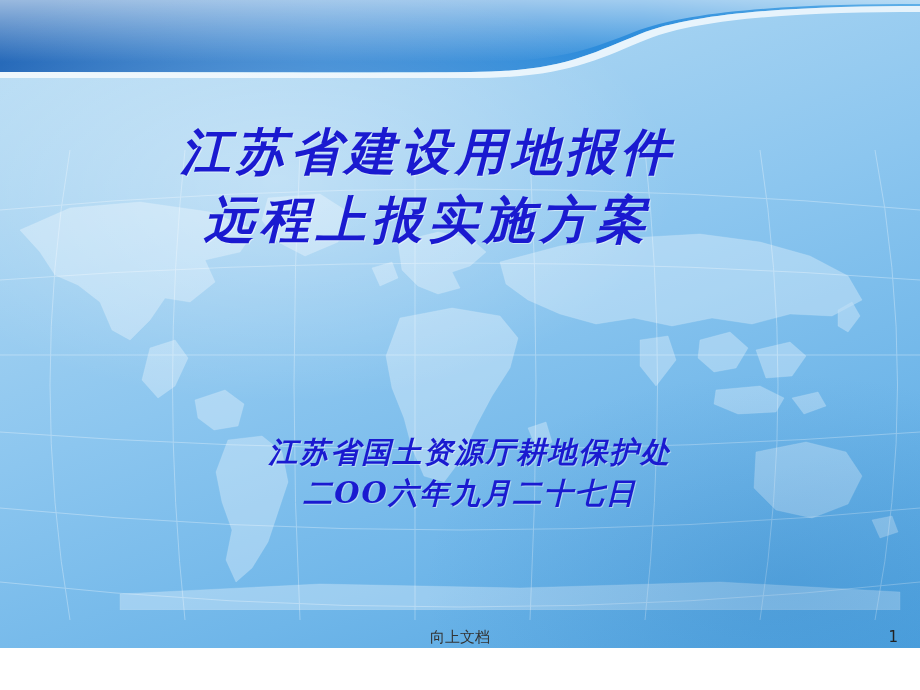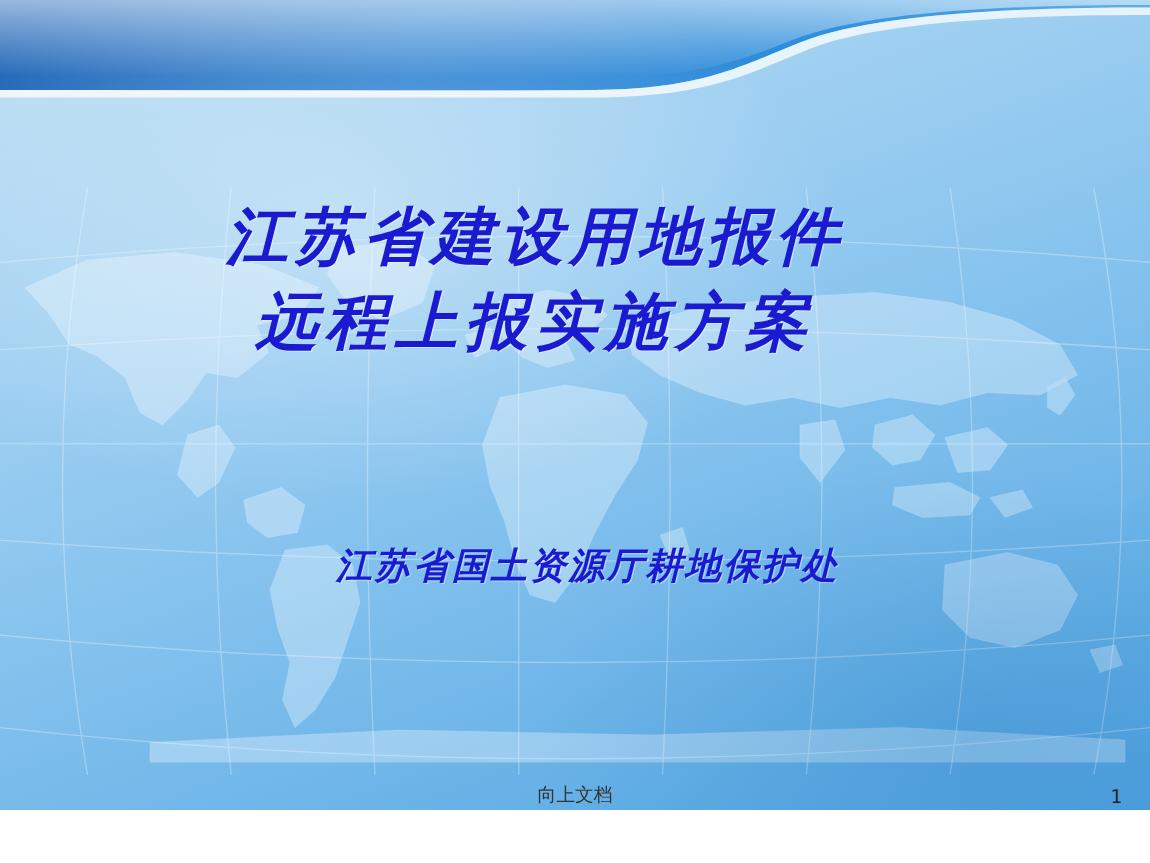--- a/index.html
+++ b/index.html
@@ -68,21 +68,20 @@
   .banner svg { display: block; width: 100%; height: 100%; }
 
   
   .title-block {
     position: absolute;
     left: 0;
     top: 118px;
     width: 856px;
     text-align: center;
     z-index: 5;
-    margin-top: 37px;
   }
   .title-line {
     font-family: "DejaVu Serif", serif;
     font-weight: bold;
     font-style: italic;
     font-size: 50px;
     line-height: 68px;
     letter-spacing: 5px;
     color: #1a1ad0;
     text-shadow: 1px 1px 0 rgba(255,255,255,0.45);
@@ -233,20 +232,21 @@
     </svg>
   </div>
 
   <div class="title-block">
     <div class="title-line">江苏省建设用地报件</div>
     <div class="title-line second">远程上报实施方案</div>
   </div>
 
   <div class="credits">
     <div class="credit-line">江苏省国土资源厅耕地保护处</div>
+    <div class="credit-line">二OO六年九月二十七日</div>
   </div>
 
 </div>
 
 <div class="footer"></div>
 <div class="footer-band">
   <div class="footer-center">向上文档</div>
   <div class="footer-page">1</div>
 </div>
 

